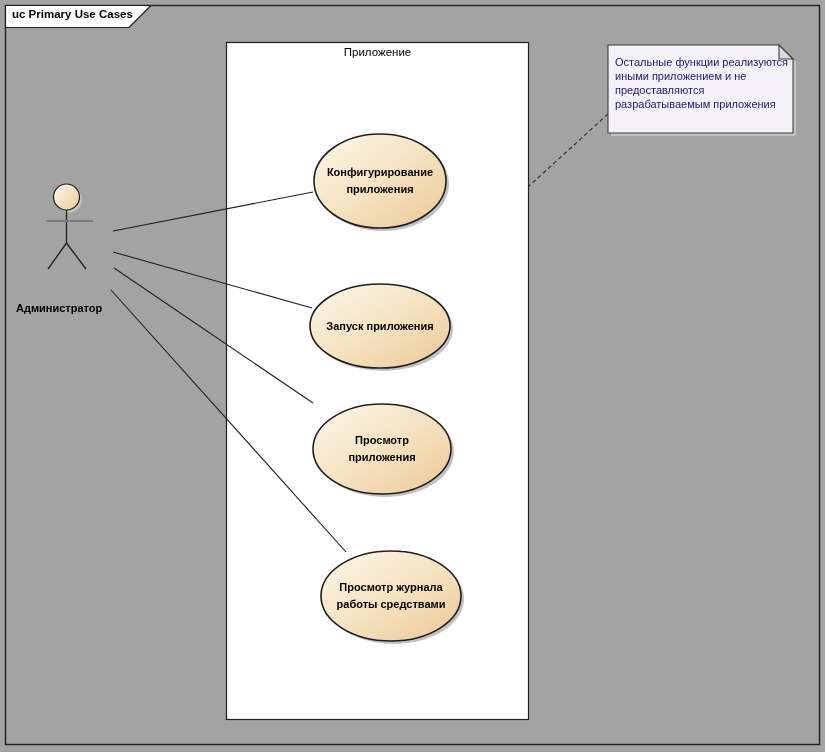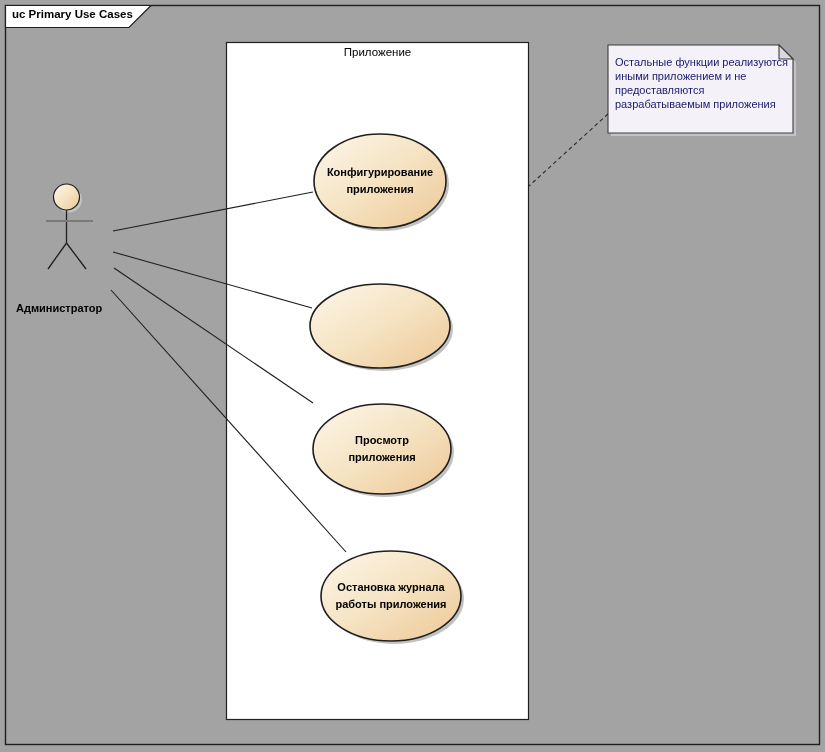--- a/index.html
+++ b/index.html
@@ -111,29 +111,32 @@
 
   <div class="lbl frame-label">uc Primary Use Cases</div>
 
   <div class="lbl boundary-label">Приложение</div>
 
   <div id="uc-label-0" class="uc-label">
     <div>Конфигурирование</div>
     <div>приложения</div>
   </div>
 
+  <div id="uc-label-1" class="uc-label">
+    <div>Запуск приложения</div>
+  </div>
 
   <div id="uc-label-2" class="uc-label">
     <div>Просмотр</div>
     <div>приложения</div>
   </div>
 
   <div id="uc-label-3" class="uc-label">
-    <div>Остановка журнала</div>
-    <div>работы приложения</div>
+    <div>Просмотр журнала</div>
+    <div>работы средствами</div>
   </div>
 
   <div class="note-text">
     <div>Остальные функции реализуются</div>
     <div>иными приложением и не</div>
     <div>предоставляются</div>
     <div>разрабатываемым приложения</div>
   </div>
 
   <div class="lbl actor-label">Администратор</div>

